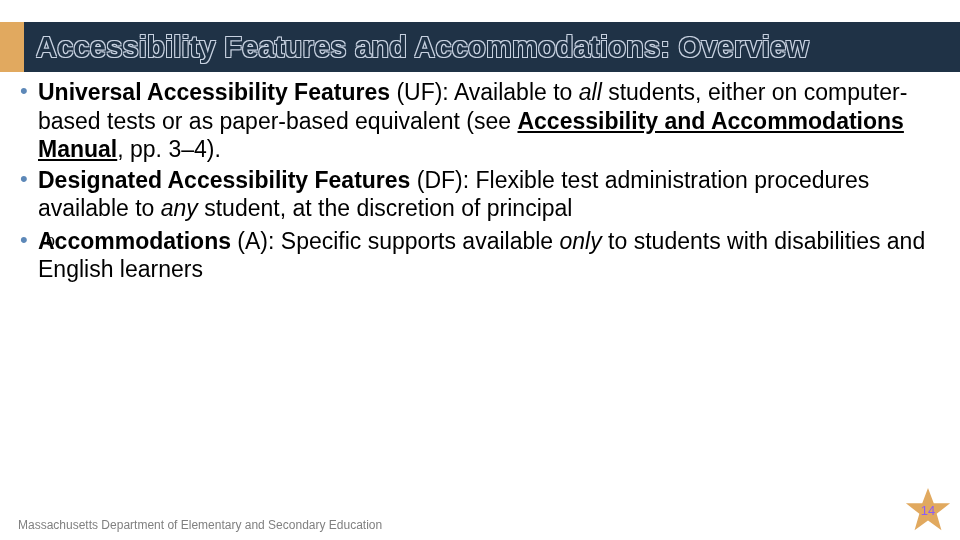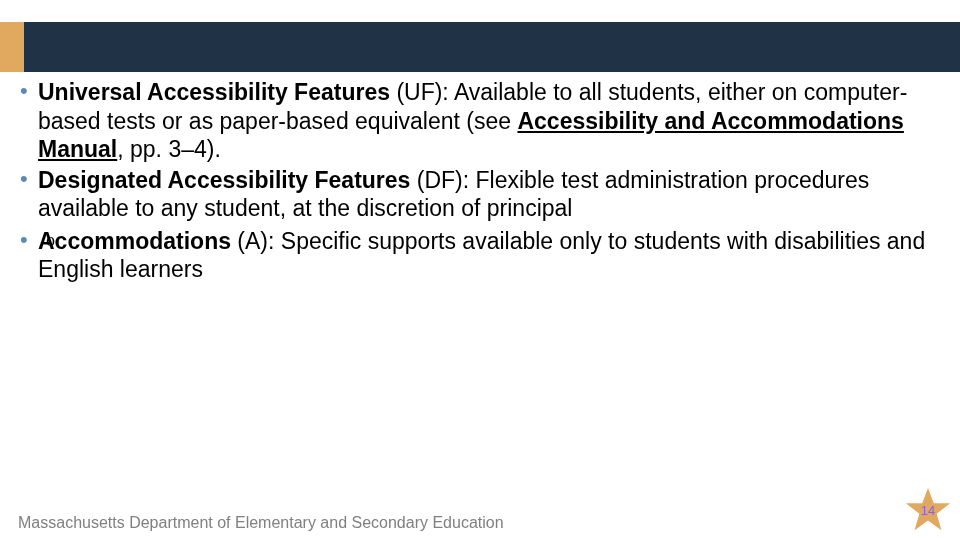--- a/index.html
+++ b/index.html
@@ -76,27 +76,27 @@
   }
   .sub li .circle {
     position: absolute;
     left: 8px;
     top: 4px;
     font-size: 18px;
     color: #000;
     font-family: "Times New Roman", serif;
   }
   .b { font-weight: 700; }
-  .i { }
+  .i { font-style: italic; }
   .link { font-weight: 700; text-decoration: underline; color: #000; }
   .footer {
     position: absolute;
     left: 18px;
     bottom: 8px;
-    font-size: 16px;
+    font-size: 12px;
     color: #808080;
     text-align: right;
   }
   .star {
     position: absolute;
     right: 8px;
     bottom: 6px;
     width: 48px;
     height: 48px;
   }
@@ -108,20 +108,21 @@
     transform: translate(-50%, -45%);
     font-size: 13px;
     color: #8b5cf6;
   }
 </style>
 </head>
 <body>
 
 <div class="title-bar">
   <div class="accent-box"></div>
+  <div class="title-text">Accessibility Features and Accommodations: Overview</div>
 </div>
 
 <div class="content">
   <ul class="top">
     <li>
       <span class="b">Universal Accessibility Features</span><span> (UF): Available to </span><span class="i">all</span><span> students, either on computer-based tests or as paper-based equivalent (see </span><span class="link">Accessibility and Accommodations Manual</span><span>, pp. 3–4).</span>
     </li>
     <li>
       <span class="b">Designated Accessibility Features</span><span> (DF): Flexible test administration procedures available to </span><span class="i">any</span><span> student, at the discretion of principal</span>
       <ul class="sub">

